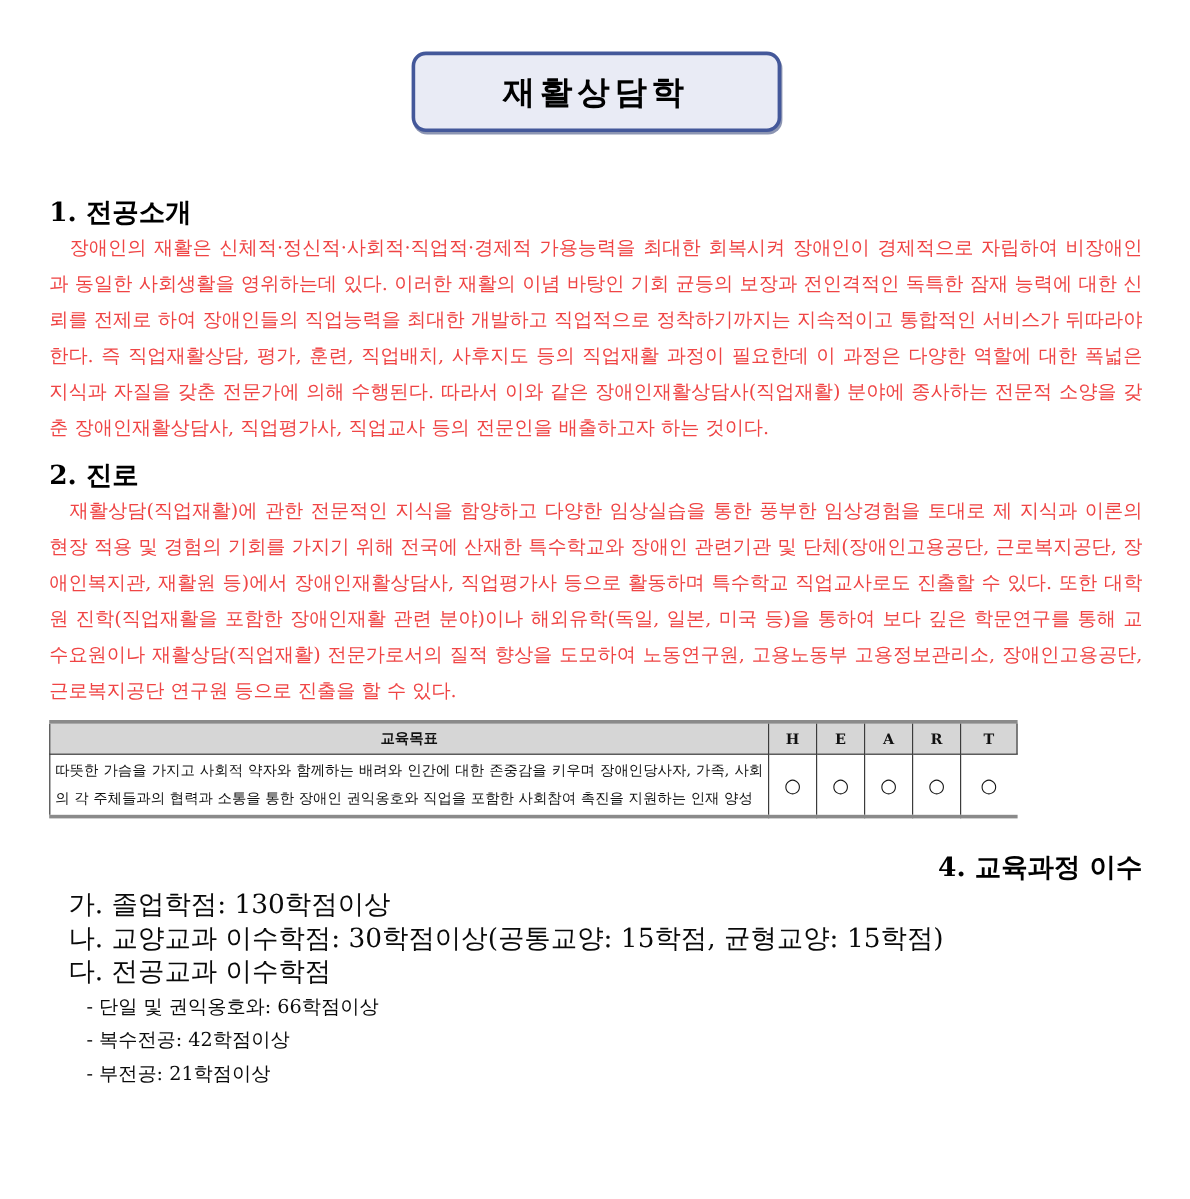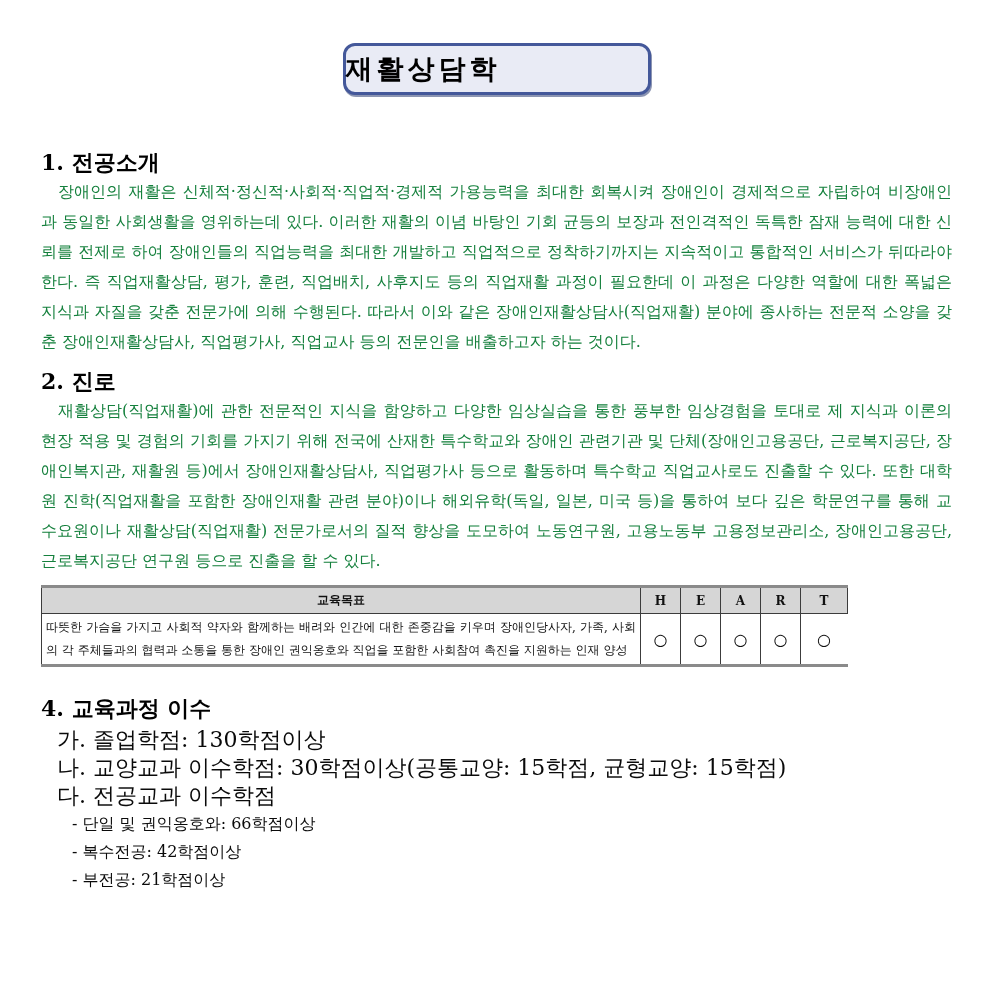--- a/index.html
+++ b/index.html
@@ -13,56 +13,56 @@
     overflow: hidden;
   }
   .page {
     width: 992px;
     height: 999px;
     padding: 0 40px 0 41px;
   }
   
   .title-box {
     width: 308px;
-    height: 52px;
+    height: 67px;
     margin: 43px auto 0 auto;
     background: #e9ebf5;
     border: 3px solid #44589a;
     border-radius: 12px;
     box-shadow: 1px 2px 0 rgba(45, 62, 115, 0.55);
     display: flex;
     align-items: center;
-    justify-content: flex-start;
+    justify-content: center;
   }
   .title-box .title-text {
     font-size: 27px;
     font-weight: bold;
     letter-spacing: 4px;
     color: #000000;
   }
   
   .sec-h {
     font-size: 22px;
     font-weight: bold;
     line-height: 20px;
     color: #000000;
   }
   .sec-h.h1 { margin-top: 57px; }
   .sec-h.h2 { margin-top: 14px; }
   .sec-h.h3 { margin-top: 12px; }
-  .sec-h.h4 { margin-top: 31px; }
+  .sec-h.h4 { margin-top: 31px; text-align: right; }
   
   .para {
     margin-top: 5px;
     font-size: 16px;
     line-height: 30px;
     text-align: justify;
     text-indent: 17px;
     word-break: break-all;
-    color: #15803d;
+    color: #ef4444;
   }
   
   .goals-table {
     margin-top: 9px;
     width: 806px;
     border-collapse: collapse;
     border-top: 3px solid #8a8a8a;
     border-bottom: 3px solid #8a8a8a;
     table-layout: fixed;
   }

